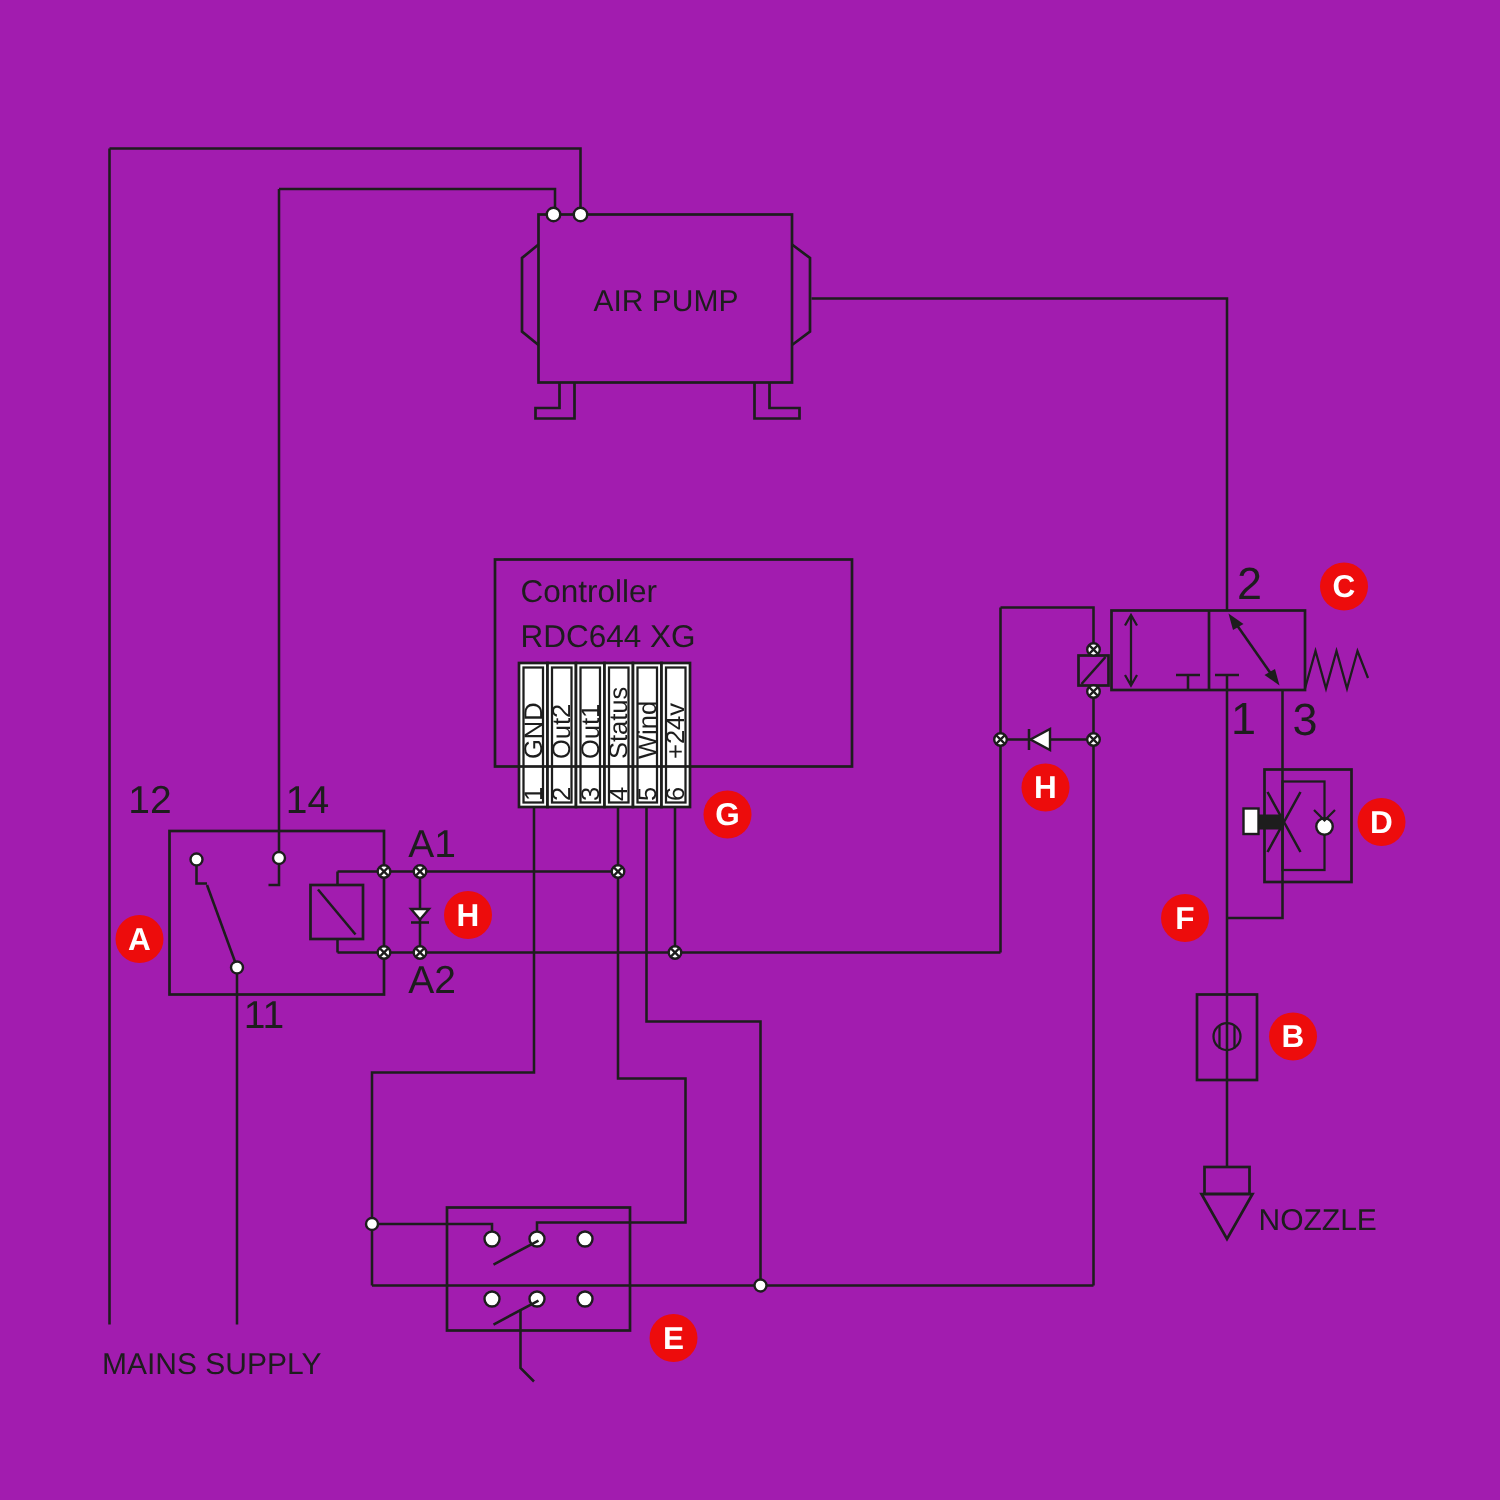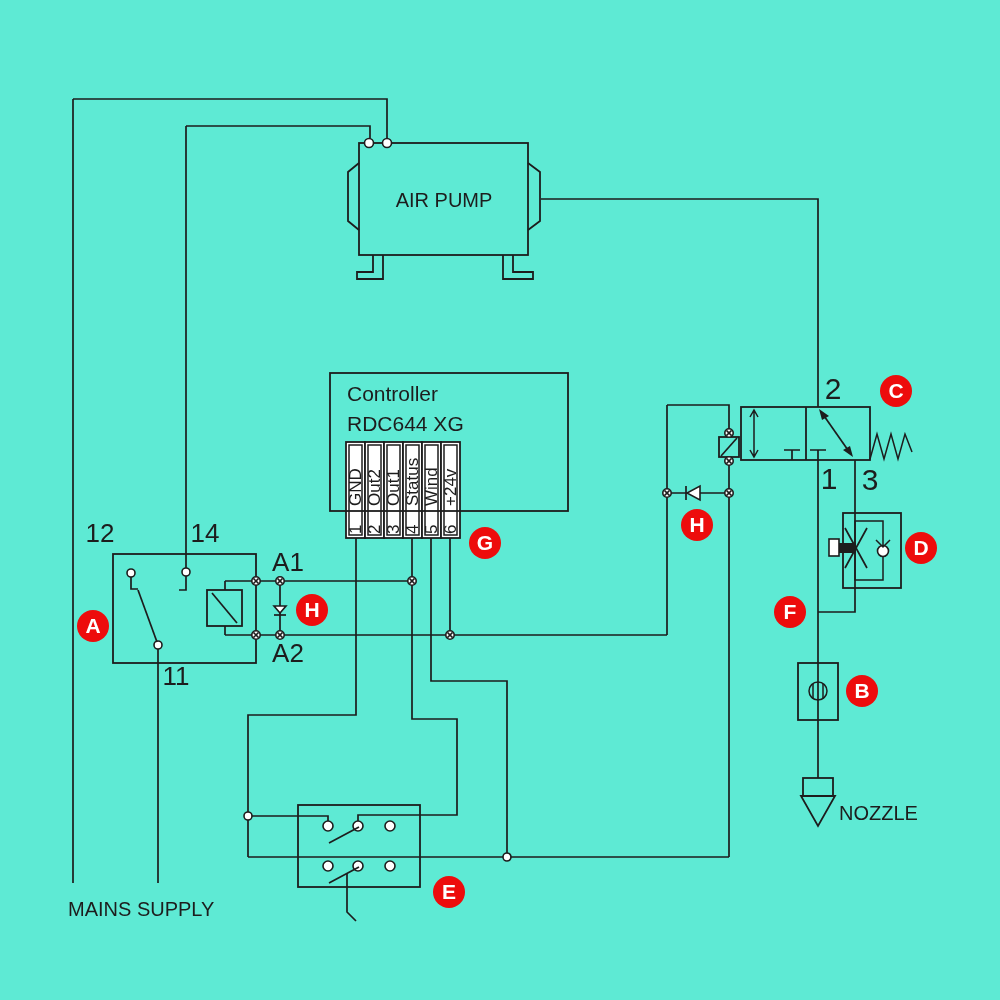--- a/index.html
+++ b/index.html
@@ -1,16 +1,16 @@
 <!DOCTYPE html>
 <html><head>
 <meta charset="utf-8">
 <style>
   html,body{margin:0;padding:0;background:#ffffff;}
-  .stage{position:relative;width:1000px;height:1000px;background:#5eead4;overflow:hidden;}
+  .stage{position:relative;width:1000px;height:1000px;background:#a21caf;overflow:hidden;}
   svg text{font-family:"Liberation Sans","DejaVu Sans",sans-serif;fill:#1d1d1d;}
   .wire{stroke:#1d1d1d;stroke-width:1.7;fill:none;}
   .box{stroke:#1d1d1d;stroke-width:1.8;fill:none;}
   .boxw{stroke:#1d1d1d;stroke-width:1.8;fill:#ffffff;}
   .thin{stroke:#1d1d1d;stroke-width:1.5;fill:none;}
   .blk{fill:#1d1d1d;stroke:none;}
   .whitefill{fill:#ffffff;stroke:#1d1d1d;stroke-width:1.6;}
   .lbl-big{font-size:26px;}
   .lbl-port{font-size:30px;}
   .lbl-title{font-size:20px;}

